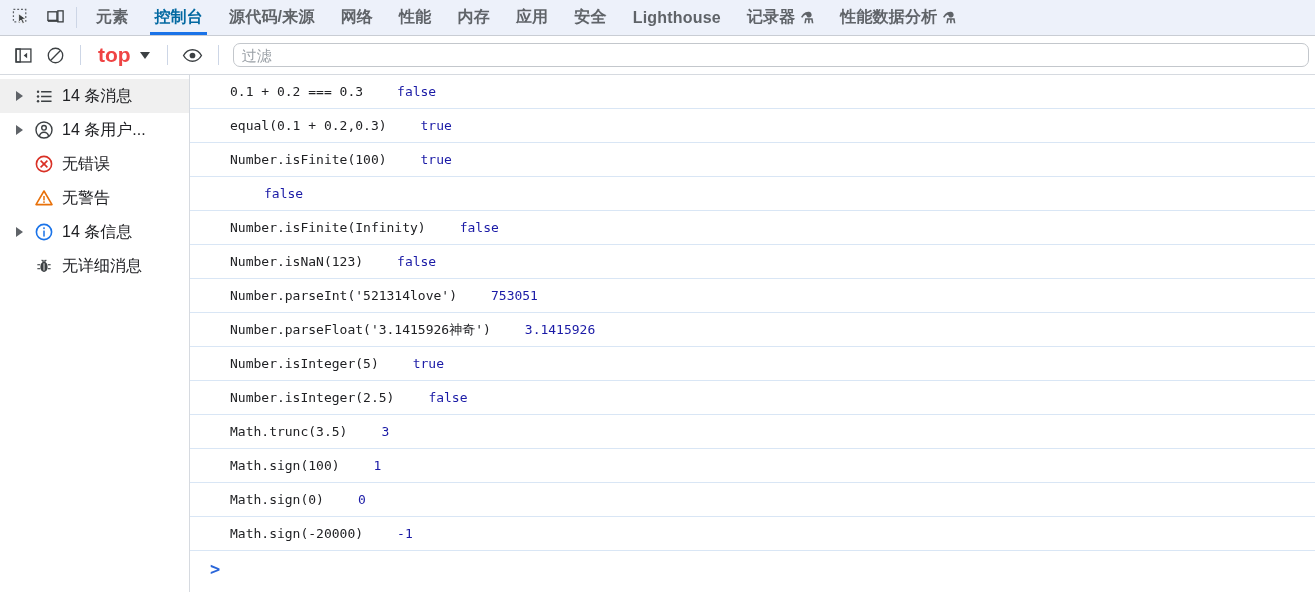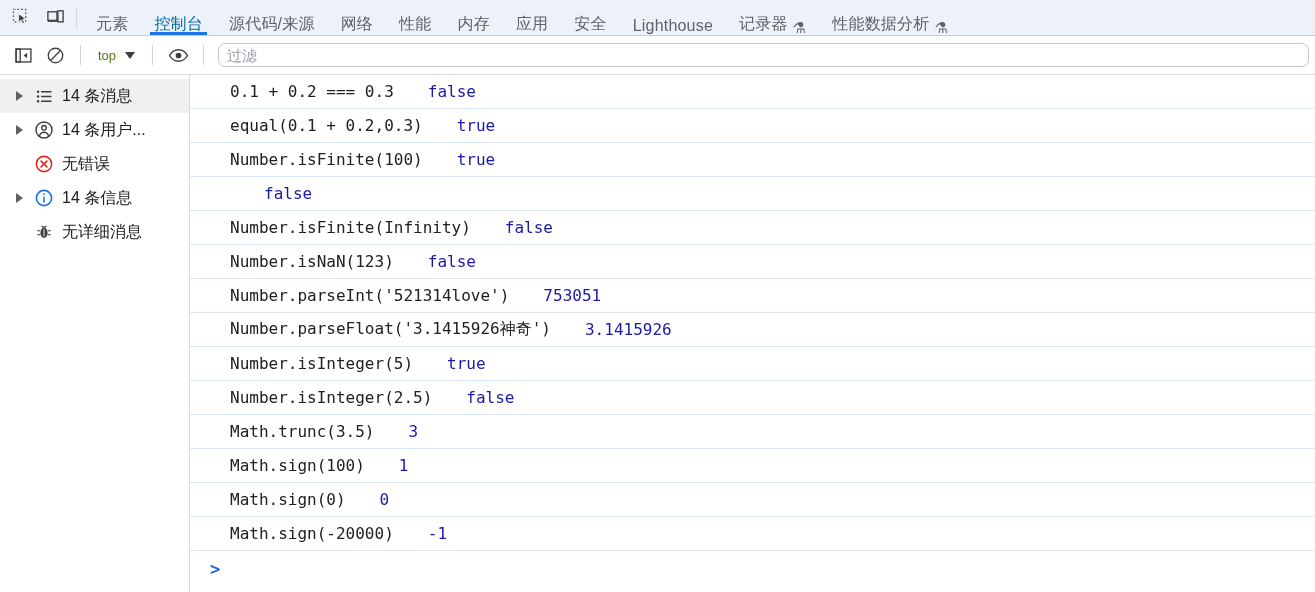--- a/index.html
+++ b/index.html
@@ -43,27 +43,28 @@
     margin: 7px 6px 7px 6px;
   }
   .tabs {
     display: flex;
     align-items: stretch;
     flex: 1;
     overflow: hidden;
   }
   .tab {
     display: flex;
-    align-items: flex-end;
+    align-items: center;
     padding: 0 13px;
     font-size: 16px;
     color: #5f6368;
     white-space: nowrap;
     position: relative;
     letter-spacing: .2px;
+    font-weight: bold;
   }
   .tab .flask { margin-left: 5px; font-size: 15px; line-height: 1; }
   .tab.active { color: #0369a1; }
   .tab.active::after {
     content: "";
     position: absolute;
     left: 9px; right: 9px; bottom: 0;
     height: 3px;
     background: #1a73e8;
   }
@@ -89,23 +90,24 @@
     width: 1px; height: 20px;
     background: #cdd6e6;
     margin: 0 8px;
   }
   .ctx-select {
     display: flex;
     align-items: center;
     gap: 9px;
     padding: 0 7px;
     height: 26px;
-    font-size: 13px;
-    color: #4d7c0f;
+    font-size: 21px;
+    color: #ef4444;
     border-radius: 3px;
+    font-weight: bold;
   }
   .caret {
     width: 0; height: 0;
     border-left: 5px solid transparent;
     border-right: 5px solid transparent;
     border-top: 7px solid #3c4043;
   }
   .filter-wrap {
     flex: 1;
     display: flex;
@@ -183,21 +185,21 @@
     overflow: hidden;
     position: relative;
   }
   .msg-row {
     height: 34px;
     display: flex;
     align-items: center;
     border-bottom: 1px solid #d9e6f5;
     padding-left: 40px;
     font-family: "DejaVu Sans Mono", monospace;
-    font-size: 16px;
+    font-size: 13px;
     box-sizing: border-box;
     white-space: pre;
   }
   .msg-row:first-child { border-top: none; }
   .msg-label { color: #202124; }
   .msg-value { color: #1a1aa6; }
   .gap-2 { display: inline-block; width: 34px; }
   .prompt-row {
     height: 36px;
     display: flex;
@@ -347,20 +349,31 @@
         <div class="side-icon">
           <svg width="20" height="20" viewBox="0 0 20 20">
             <circle cx="10" cy="10" r="7.6" fill="none" stroke="#d93025" stroke-width="1.6"></circle>
             <line x1="6.6" y1="6.6" x2="13.4" y2="13.4" stroke="#d93025" stroke-width="1.6"></line>
             <line x1="13.4" y1="6.6" x2="6.6" y2="13.4" stroke="#d93025" stroke-width="1.6"></line>
           </svg>
         </div>
         <span class="side-label">无错误</span>
       </div>
 
+      <div class="side-row">
+        <div class="arrow-cell"></div>
+        <div class="side-icon">
+          <svg width="20" height="20" viewBox="0 0 20 20">
+            <path d="M10 3 L18 16.6 L2 16.6 Z" fill="none" stroke="#e8710a" stroke-width="1.6" stroke-linejoin="round"></path>
+            <rect x="9.25" y="8" width="1.5" height="4.4" fill="#e8710a"></rect>
+            <rect x="9.25" y="13.3" width="1.5" height="1.6" fill="#e8710a"></rect>
+          </svg>
+        </div>
+        <span class="side-label">无警告</span>
+      </div>
 
       <div class="side-row">
         <div class="arrow-cell">
           <span class="arrow"></span>
         </div>
         <div class="side-icon">
           <svg width="20" height="20" viewBox="0 0 20 20">
             <circle cx="10" cy="10" r="7.6" fill="none" stroke="#1a73e8" stroke-width="1.6"></circle>
             <rect x="9.25" y="8.6" width="1.5" height="6" fill="#1a73e8"></rect>
             <rect x="9.25" y="5.3" width="1.5" height="1.8" fill="#1a73e8"></rect>

